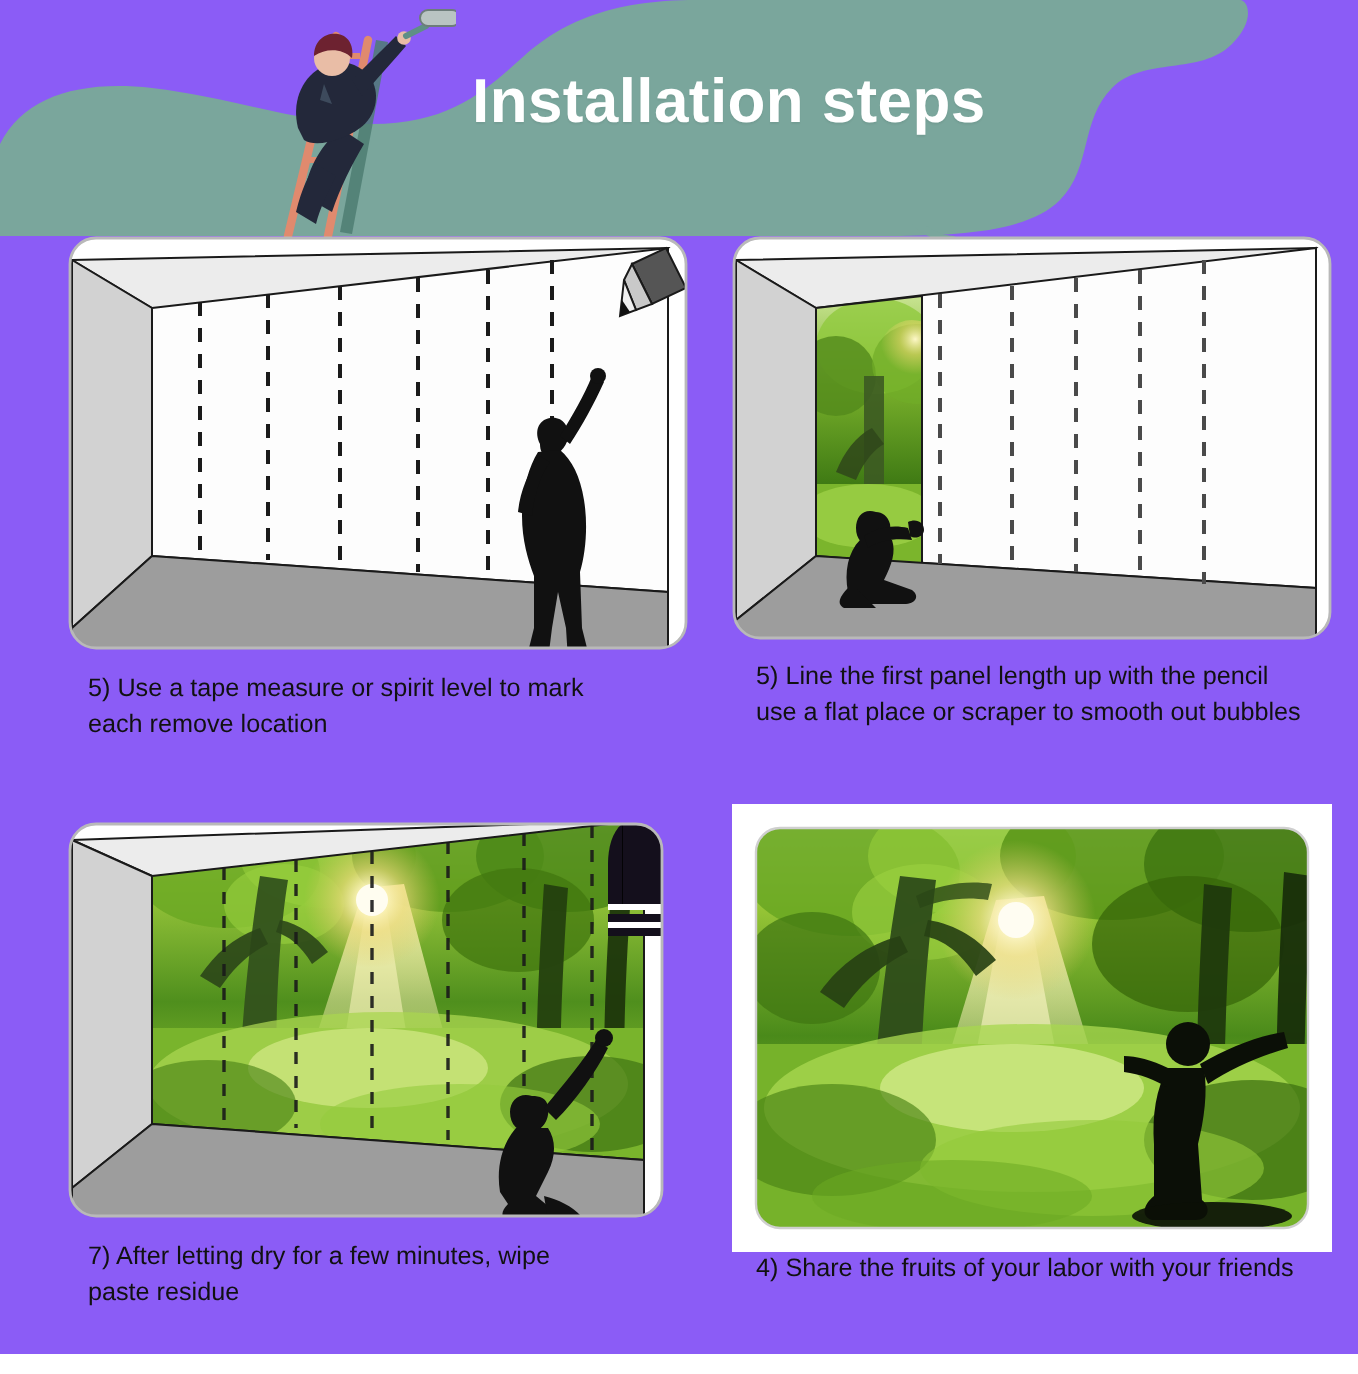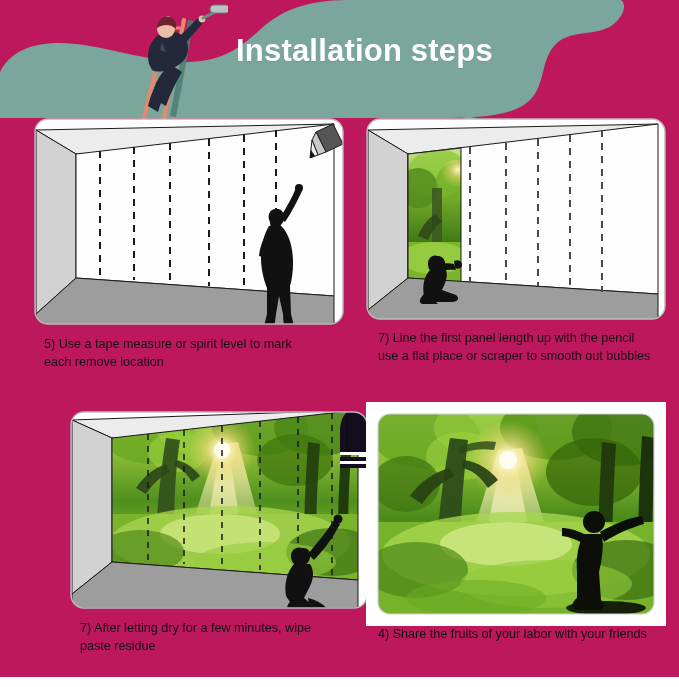--- a/index.html
+++ b/index.html
@@ -2,38 +2,38 @@
 <html><head>
 <meta charset="utf-8">
 <style>
   * { box-sizing: border-box; margin: 0; padding: 0; }
   html, body {
     width: 679px; height: 687px;
     background: #ffffff;
     font-family: "Liberation Sans", sans-serif;
     overflow: hidden;
   }
-  #root { position: relative; width: 679px; height: 677px; background:#be185d; }
+  #root { position: relative; width: 679px; height: 677px; background:#8b5cf6; }
 
   
   .header { position:absolute; left:0; top:0; width:679px; height:118px; }
   .header svg { display:block; }
   .header-title {
     position:absolute; left:236px; top:33px;
     font-size:31px; font-weight:700; color:#ffffff;
     letter-spacing:0.2px; white-space:nowrap;
     text-shadow:0 1px 1px rgba(0,0,0,0.06);
   }
 
   
   .steps { position:absolute; left:0; top:112px; width:679px; height:575px; }
   .step { position:absolute; }
   .step-5 { left:34px;  top:6px;   width:310px; height:278px; }
   .step-6 { left:366px; top:6px;   width:300px; height:290px; }
-  .step-7 { left:34px;  top:290px; width:310px; height:285px;margin-left:36px; }
+  .step-7 { left:34px;  top:290px; width:310px; height:285px; }
   .step-8 { left:366px; top:290px; width:300px; height:275px; }
 
   .figure { position:relative; width:100%; }
   .fig-5 { height:218px; }
   .fig-6 { height:212px; }
   .fig-7 { height:218px; }
   .fig-8 { height:224px; }
 
   .caption {
     font-size:12.6px; color:#111111; line-height:17.5px;
@@ -225,21 +225,21 @@
                        L76,172 C80,164 82,158 80,152 Z"></path>
               <path d="M66,150 C72,146 80,144 88,146 L90,152 C82,151 74,152 68,156 Z"></path>
               <path d="M88,143 C92,141 96,143 96,147 C96,150 92,152 89,150 Z"></path>
               <path d="M58,176 C54,180 52,184 56,186 L72,186 C68,182 64,178 62,176 Z"></path>
             </g>
           </g>
           <rect x="1" y="1" width="298" height="200" rx="13" ry="13" fill="none" stroke="#b9b9b9" stroke-width="1.4"></rect>
         </svg>
       </div>
       <div class="caption cap-6">
-        <div>7)  Line the first panel length up with the pencil</div>
+        <div>5)  Line the first panel length up with the pencil</div>
         <div>use a flat place or scraper to smooth out bubbles</div>
       </div>
     </div>
 
     <div class="step step-7">
       <div class="figure fig-7">
         <svg class="scene" viewBox="0 0 310 218" preserveAspectRatio="none">
           <defs>
             <clipPath id="rc7">
                 <rect x="1" y="10" width="296" height="196" rx="13" ry="13"></rect>

